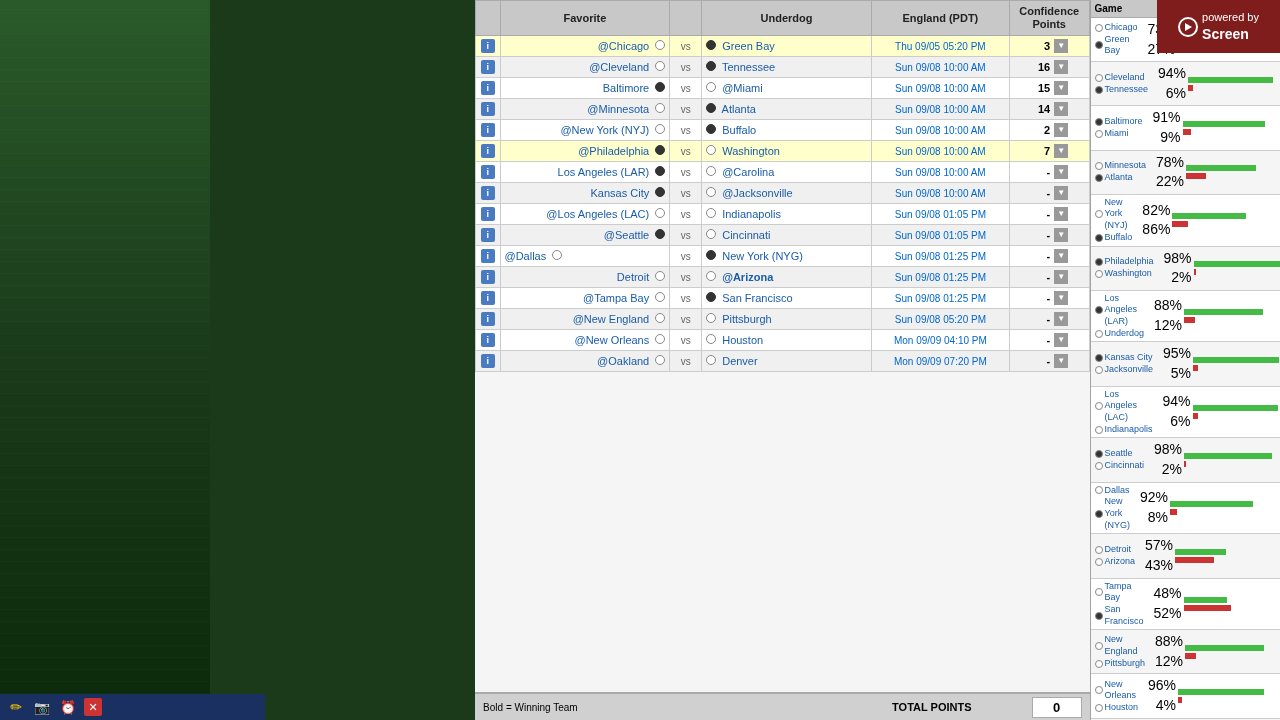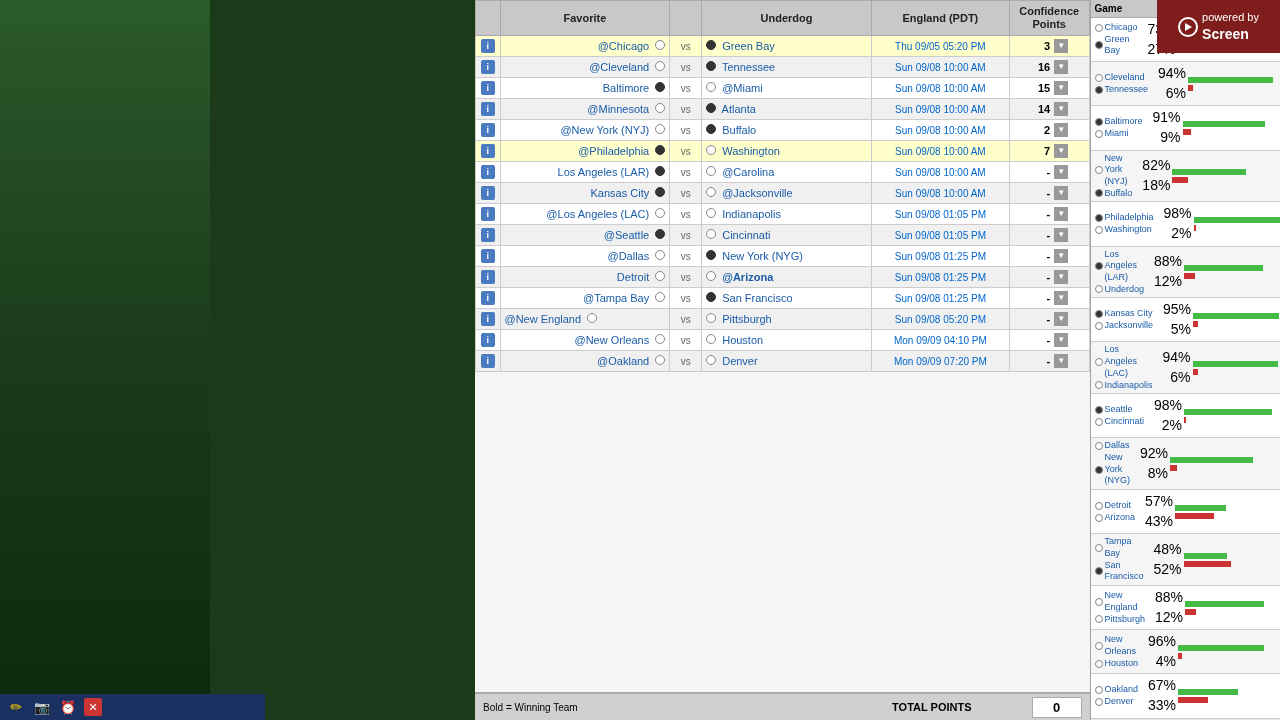--- a/index.html
+++ b/index.html
@@ -571,21 +571,21 @@
       <div class="conf-cell">
         <span class="conf-value">-</span>
         <span class="dropdown-arrow">▼</span>
       </div>
     </td>
   </tr>
             <tr>
     <td>
       <span class="info-btn">i</span>
     </td>
-    <td style="text-align:right;">
+    <td style="text-align:left;">
       <span class="team-name">@Dallas</span>
       <span class="radio-dot" style="margin-left:3px;"></span>
     </td>
     <td>
       <span class="vs-text">vs</span>
     </td>
     <td style="text-align:left;">
       <span class="radio-dot selected" style="margin-right:3px;"></span>
       <span class="team-name">New York (NYG)</span>
     </td>
@@ -646,21 +646,21 @@
       <div class="conf-cell">
         <span class="conf-value">-</span>
         <span class="dropdown-arrow">▼</span>
       </div>
     </td>
   </tr>
             <tr>
     <td>
       <span class="info-btn">i</span>
     </td>
-    <td style="text-align:left;margin-top:8px;">
+    <td style="text-align:right;margin-top:8px;">
       <span class="team-name">@New England</span>
       <span class="radio-dot" style="margin-left:3px;"></span>
     </td>
     <td>
       <span class="vs-text">vs</span>
     </td>
     <td style="text-align:left;">
       <span class="radio-dot" style="margin-right:3px;"></span>
       <span class="team-name">Pittsburgh</span>
     </td>
@@ -817,31 +817,57 @@
         <div class="bar-row">
           <div class="bar-red" style="width:8px;"></div>
         </div>
       </div>
     </div>
   </div>
         <div class="pick-row">
     <div class="pick-teams">
       <div class="pick-team-line">
         <div class="pick-radio"></div>
+        <span class="pick-team-name">Minnesota</span>
+      </div>
+      <div class="pick-team-line">
+        <div class="pick-radio selected"></div>
+        <span class="pick-team-name">Atlanta</span>
+      </div>
+    </div>
+    <div class="pick-stats">
+      <div class="pick-pct-col">
+        <div>78%</div>
+        <div>22%</div>
+      </div>
+      <div class="pick-bars">
+        <div class="bar-row">
+          <div class="bar-green" style="width:70px;"></div>
+        </div>
+        <div class="bar-row">
+          <div class="bar-red" style="width:20px;"></div>
+        </div>
+      </div>
+    </div>
+  </div>
+        <div class="pick-row">
+    <div class="pick-teams">
+      <div class="pick-team-line">
+        <div class="pick-radio"></div>
         <span class="pick-team-name">New York (NYJ)</span>
       </div>
       <div class="pick-team-line">
         <div class="pick-radio selected"></div>
         <span class="pick-team-name">Buffalo</span>
       </div>
     </div>
     <div class="pick-stats">
       <div class="pick-pct-col">
         <div>82%</div>
-        <div>18%</div>
+        <div>86%</div>
       </div>
       <div class="pick-bars">
         <div class="bar-row">
           <div class="bar-green" style="width:74px;"></div>
         </div>
         <div class="bar-row">
           <div class="bar-red" style="width:16px;"></div>
         </div>
       </div>
     </div>

